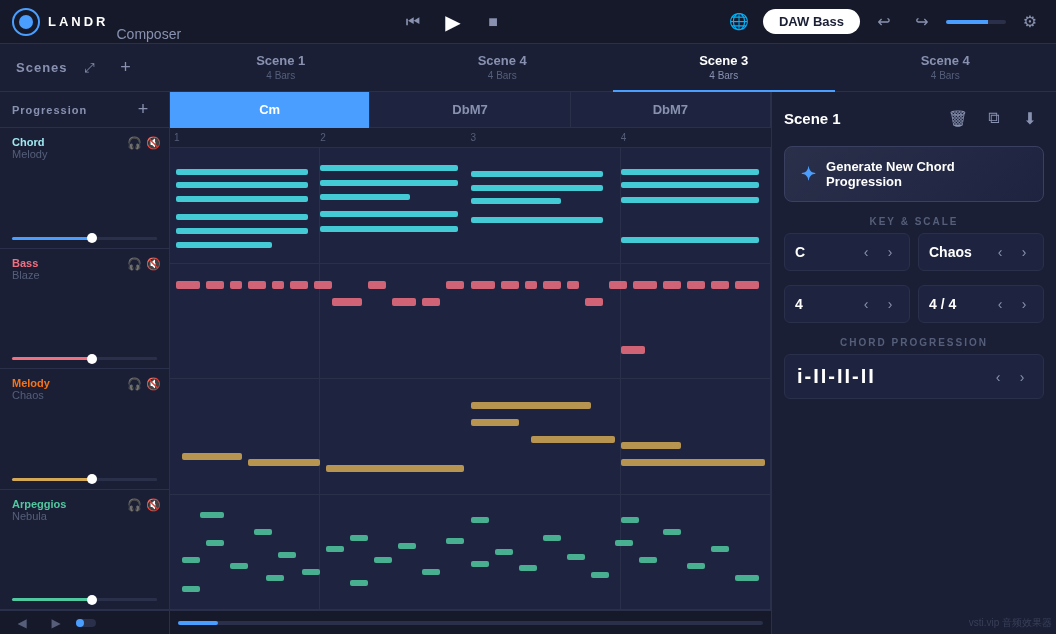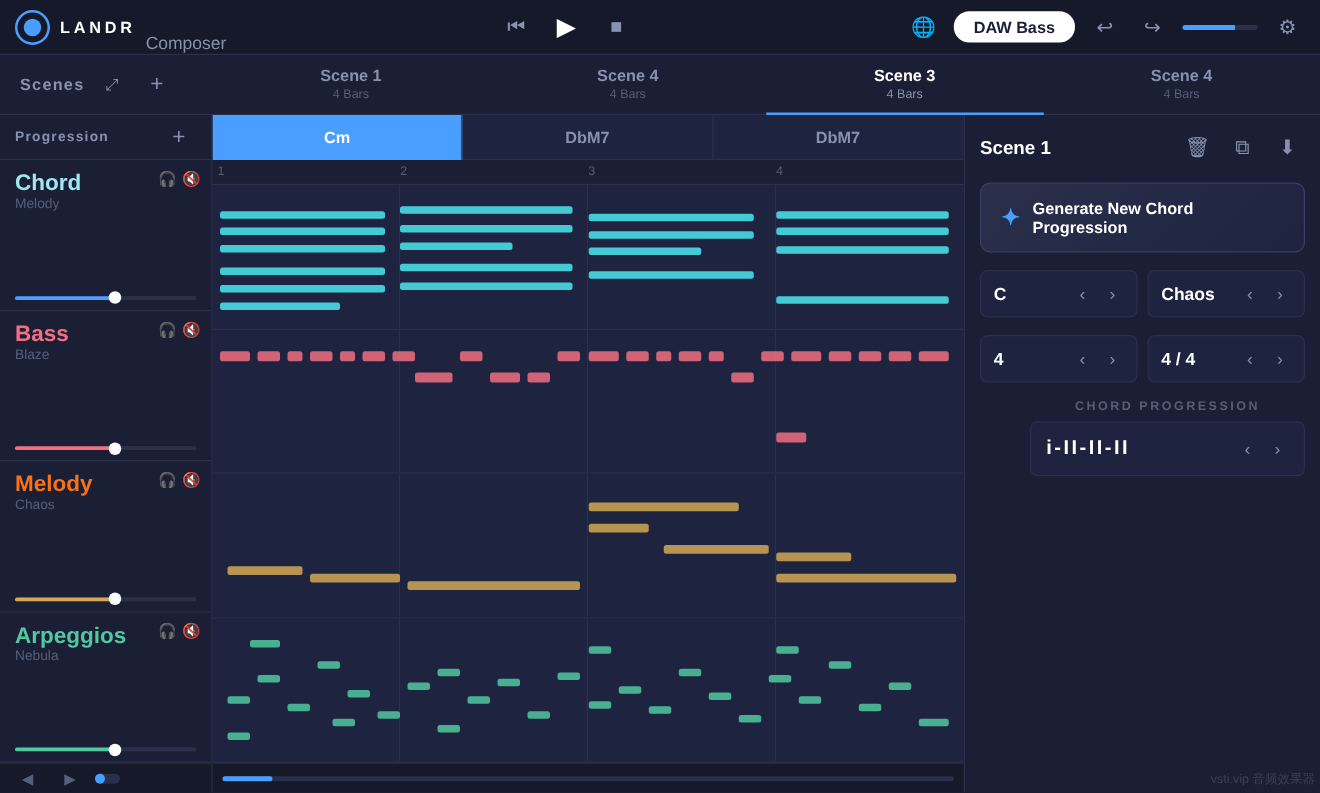--- a/index.html
+++ b/index.html
@@ -180,21 +180,21 @@
     }
     .track-row {
       flex: 1;
       display: flex;
       flex-direction: column;
       border-bottom: 1px solid #2a2f4a;
       padding: 8px 12px;
       position: relative;
     }
     .track-name {
-      font-size: 18px;
+      font-size: 11px;
       font-weight: 700;
       color: #a0e8f0;
     }
     .track-name.bass { color: #f07080; }
     .track-name.melody { color: #f97316; }
     .track-name.arp { color: #50c8a0; }
     .track-preset {
       font-size: 11px;
       color: #555f7a;
     }
@@ -440,34 +440,33 @@
       border: none;
       color: #8892b0;
       cursor: pointer;
       font-size: 14px;
       width: 18px; height: 18px;
       display: flex; align-items: center; justify-content: center;
     }
     .chord-prog-section {
       display: flex;
       flex-direction: column;
-      margin-left: 40px;
     }
     .chord-prog-display {
       background: #1e2440;
       border: 1px solid #2a2f4a;
       border-radius: 6px;
       display: flex;
       align-items: center;
       justify-content: space-between;
       padding: 10px 12px;
       min-height: 44px;
     }
     .chord-prog-value {
-      font-size: 16px;
+      font-size: 20px;
       font-weight: 700;
       color: #fff;
       letter-spacing: 2px;
     }
     .watermark {
       position: fixed;
       bottom: 4px;
       right: 4px;
       font-size: 10px;
       color: #555f7a;
@@ -758,20 +757,21 @@
         <button class="scene-action-btn">⬇</button>
       </div>
     </div>
 
     <button class="generate-btn">
       <span class="generate-btn-icon">✦</span>
       <span>Generate New Chord Progression</span>
     </button>
 
     <div>
+      <div class="section-label">KEY &amp; SCALE</div>
       <div class="control-row">
         <div class="control-group">
           <div class="stepper">
             <span class="stepper-value">C</span>
             <div class="stepper-arrows">
               <button class="stepper-arrow">‹</button>
               <button class="stepper-arrow">›</button>
             </div>
           </div>
         </div>

